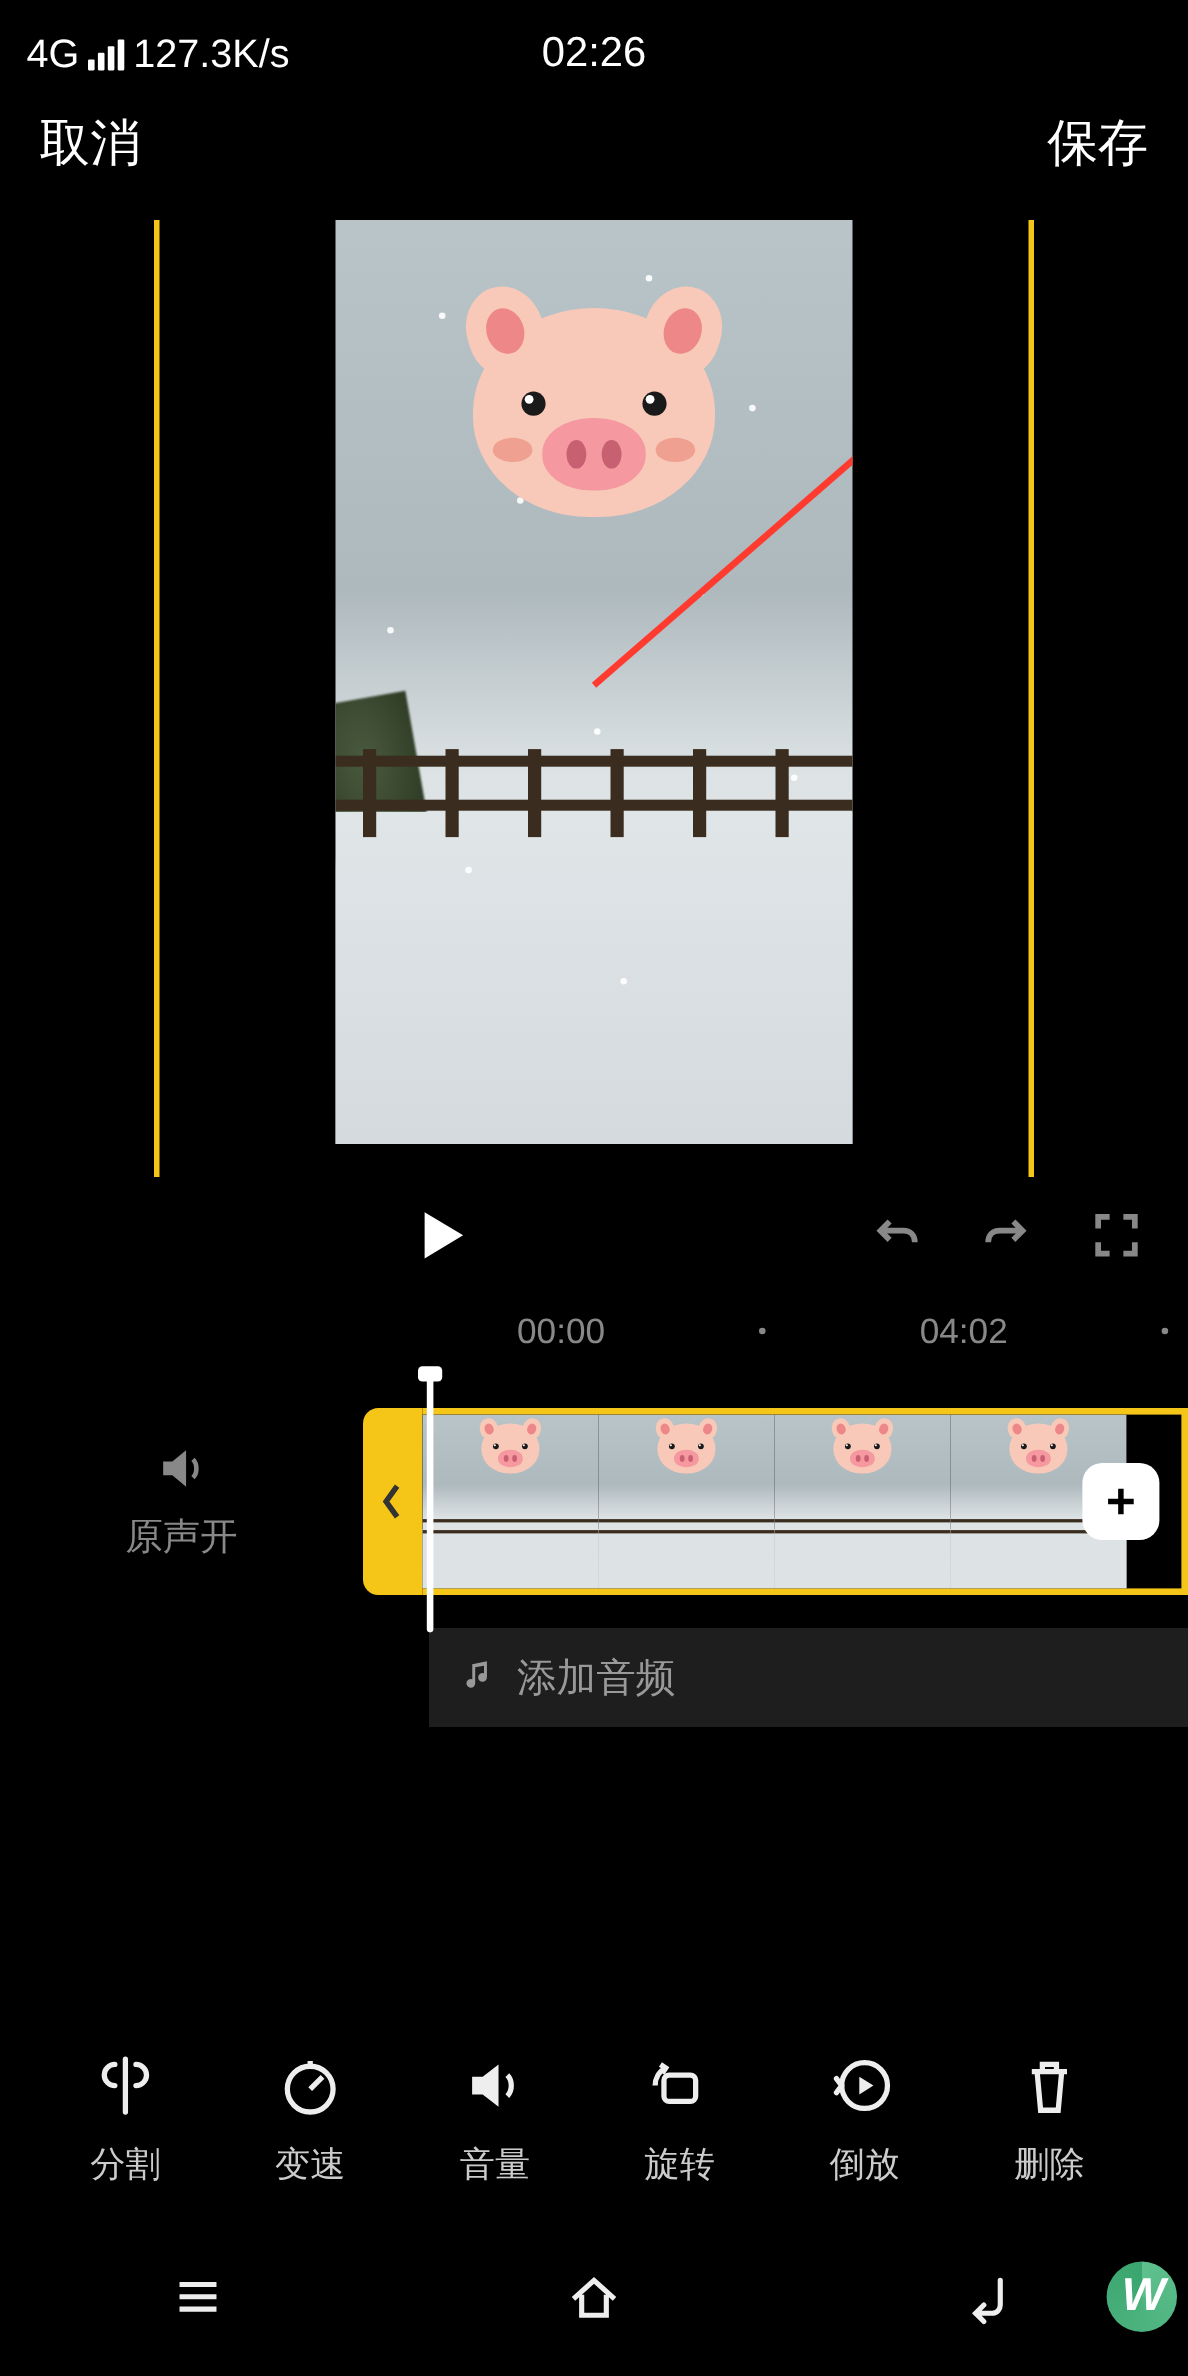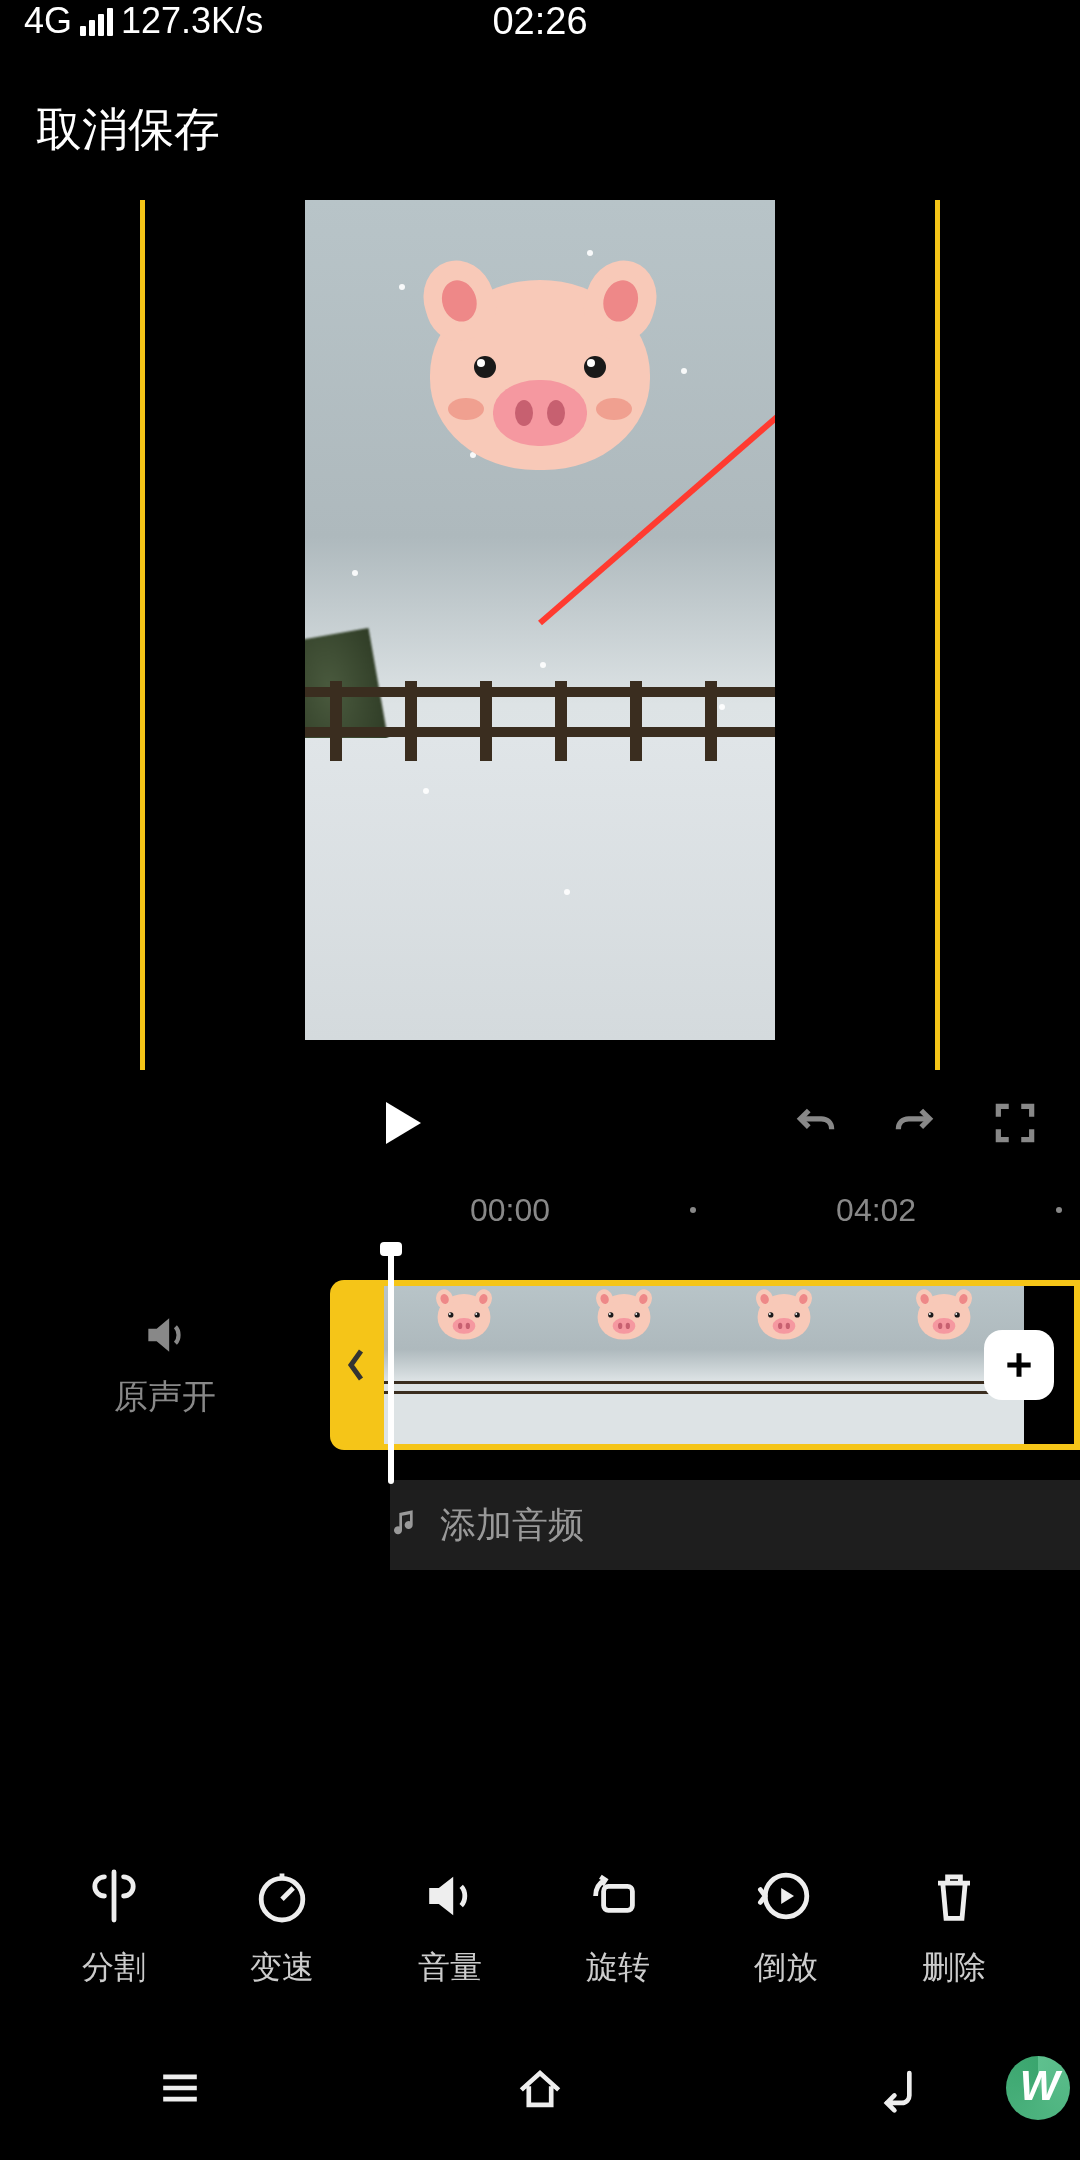--- a/index.html
+++ b/index.html
@@ -10,21 +10,21 @@
     color: #fff;
     font-family: -apple-system, "PingFang SC", "Microsoft YaHei", sans-serif;
     overflow: hidden;
     position: relative;
   }
 
   
   .status-bar {
     height: 70px;
     display: flex;
-    align-items: flex-start;
+    align-items: flex-end;
     justify-content: space-between;
     padding: 0 24px;
     font-size: 36px;
     font-weight: 500;
   }
   .status-left { display: flex; align-items: center; gap: 8px; }
   .status-center { position: absolute; left: 50%; transform: translateX(-50%); font-size: 38px; }
   .status-right { display: flex; align-items: center; gap: 12px; }
   .signal-bars { display: inline-flex; align-items: flex-end; gap: 3px; height: 30px; }
   .signal-bars span { width: 6px; background: #fff; border-radius: 1px; }
@@ -34,20 +34,21 @@
   .battery-body { width: 60px; height: 30px; border: 3px solid #fff; border-radius: 6px; position: relative; }
   .battery-fill { position: absolute; left: 2px; top: 2px; bottom: 2px; width: 77%; background: #fff; border-radius: 2px; }
   .battery-tip { width: 5px; height: 14px; background: #fff; border-radius: 0 2px 2px 0; }
   .charge { font-size: 30px; }
 
   
   .top-nav {
     height: 120px;
     display: flex;
     align-items: center;
+    justify-content: space-between;
     padding: 0 36px;
     font-size: 46px;
   }
   .top-nav .save { color: #fff; }
 
   
   .preview-wrap {
     height: 870px;
     display: flex;
     justify-content: center;
@@ -148,21 +149,21 @@
     position:absolute; right: 20px; top:50%; transform:translateY(-50%);
     width:70px; height:70px; background:#fff; border-radius:18px;
     display:flex; align-items:center; justify-content:center; z-index:6;
   }
   .add-clip svg { width:40px; height:40px; stroke:#000; }
 
   
   .add-audio {
     margin-left: 390px; margin-top: 20px; height: 90px;
     background:#1e1e1e; display:flex; align-items:center; gap:18px;
-    color:#999; font-size:36px;
+    padding-left: 30px; color:#999; font-size:36px;
   }
   .add-audio svg { width:32px; height:32px; fill:#999; }
 
   
   .toolbar {
     position:absolute; left:0; right:12px; bottom: 170px;
     display:flex; justify-content: space-around; padding: 0 30px;
   }
   .tool { display:flex; flex-direction:column; align-items:center; gap:18px; color:#ccc; font-size:32px; }
   .tool svg { width:64px; height:64px; stroke:#eee; fill:none; stroke-width:6; }

